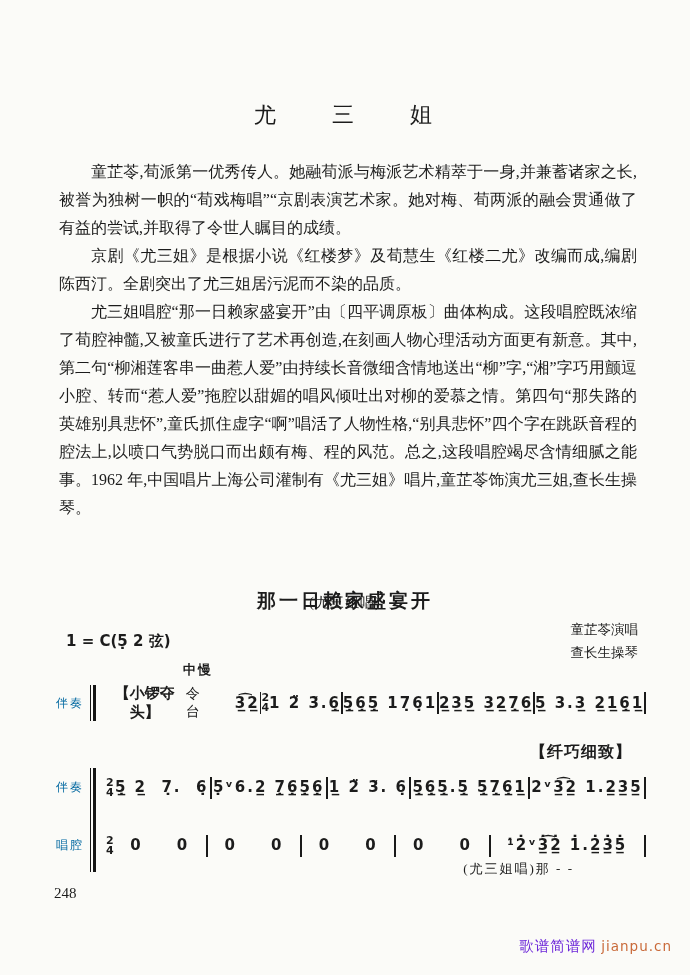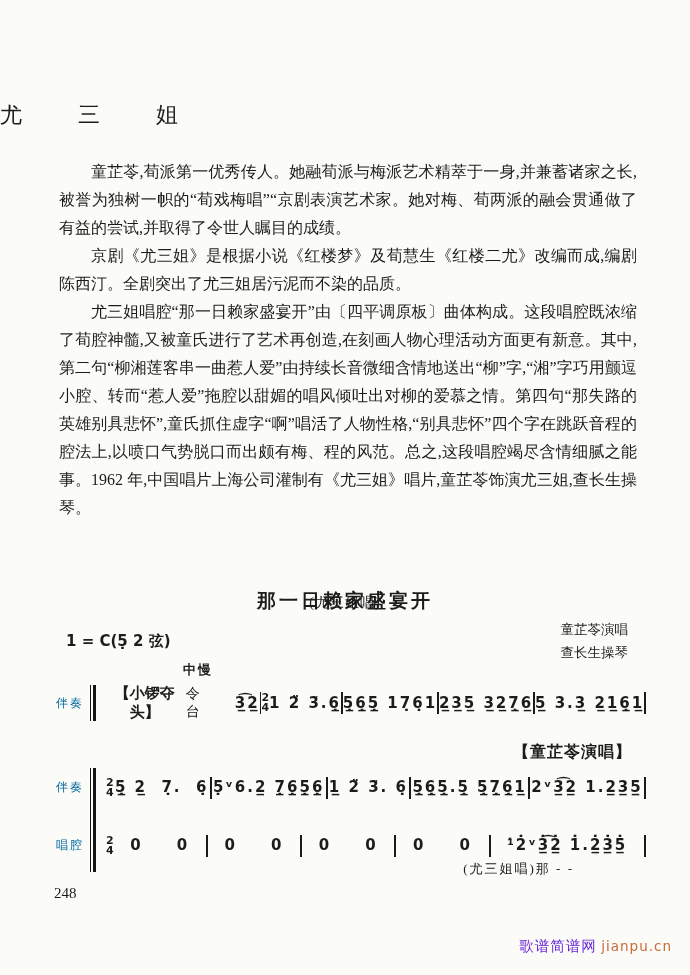--- a/index.html
+++ b/index.html
@@ -2,42 +2,42 @@
 <html><head>
 <meta charset="utf-8">
 <style>
   html,body{margin:0;padding:0;background:#e8e8e6;}
   .page{
     width:690px;height:975px;position:relative;margin:0 auto;
     background:#fbfbf8;color:#1c1c1c;overflow:hidden;
     font-family:"Liberation Serif", serif;
   }
   .doc-title{
-    position:absolute;top:100px;left:0;width:100%;
+    position:absolute;top:100px;left:0;width:100%;text-align:center;
     font-size:22px;letter-spacing:4px;font-weight:500;
   }
   .body-text{
     position:absolute;top:158px;left:59px;right:53px;
     font-size:16px;line-height:28px;text-align:justify;
   }
   .body-text p{margin:0;text-indent:2em;}
   .song-title{
     position:absolute;top:588px;left:0;width:100%;text-align:center;
     font-size:19px;font-weight:700;letter-spacing:3px;
   }
   .song-subtitle{
     position:absolute;top:594px;left:0;width:100%;text-align:center;
     font-size:14px;letter-spacing:1px;
   }
   .key-sig{
     position:absolute;top:632px;left:66px;
     font-family:"DejaVu Sans",sans-serif;font-weight:700;font-size:15px;
   }
   .credits{
-    position:absolute;top:618px;right:62px;
+    position:absolute;top:618px;right:52px;
     font-size:13.5px;line-height:23px;text-align:left;
   }
   .tempo{
     position:absolute;top:661px;left:183px;
     font-size:13px;font-weight:700;letter-spacing:2px;
   }
   .music-row{display:flex;align-items:center;}
   .plabel{flex:none;width:34px;font-size:12px;letter-spacing:2px;color:#0369a1;}
   .bracket{
     flex:none;width:6px;margin-right:8px;
@@ -115,21 +115,21 @@
         <span class="tok-bar"></span>
         <span class="tok-notes">5̲̣6̲̣5̲̣ 17̣6̣1</span>
         <span class="tok-bar"></span>
         <span class="tok-notes">2̲3̲5̲ 3̲2̲7̲̣6̲</span>
         <span class="tok-bar"></span>
         <span class="tok-notes">5̲ 3.3̲ 2̲1̲6̲̣1̲</span>
         <span class="tok-bar"></span>
       </span>
   </div>
 
-  <div class="banban">【童芷苓演唱】</div>
+  <div class="banban">【纤巧细致】</div>
 
   <div class="system">
     <span class="bracket tall"></span>
     <div class="srow r1">
       <span class="plabel">伴奏</span>
       <span class="mcontent">
           <span class="tok-time">
             <span>2</span>
             <span>4</span>
           </span>

